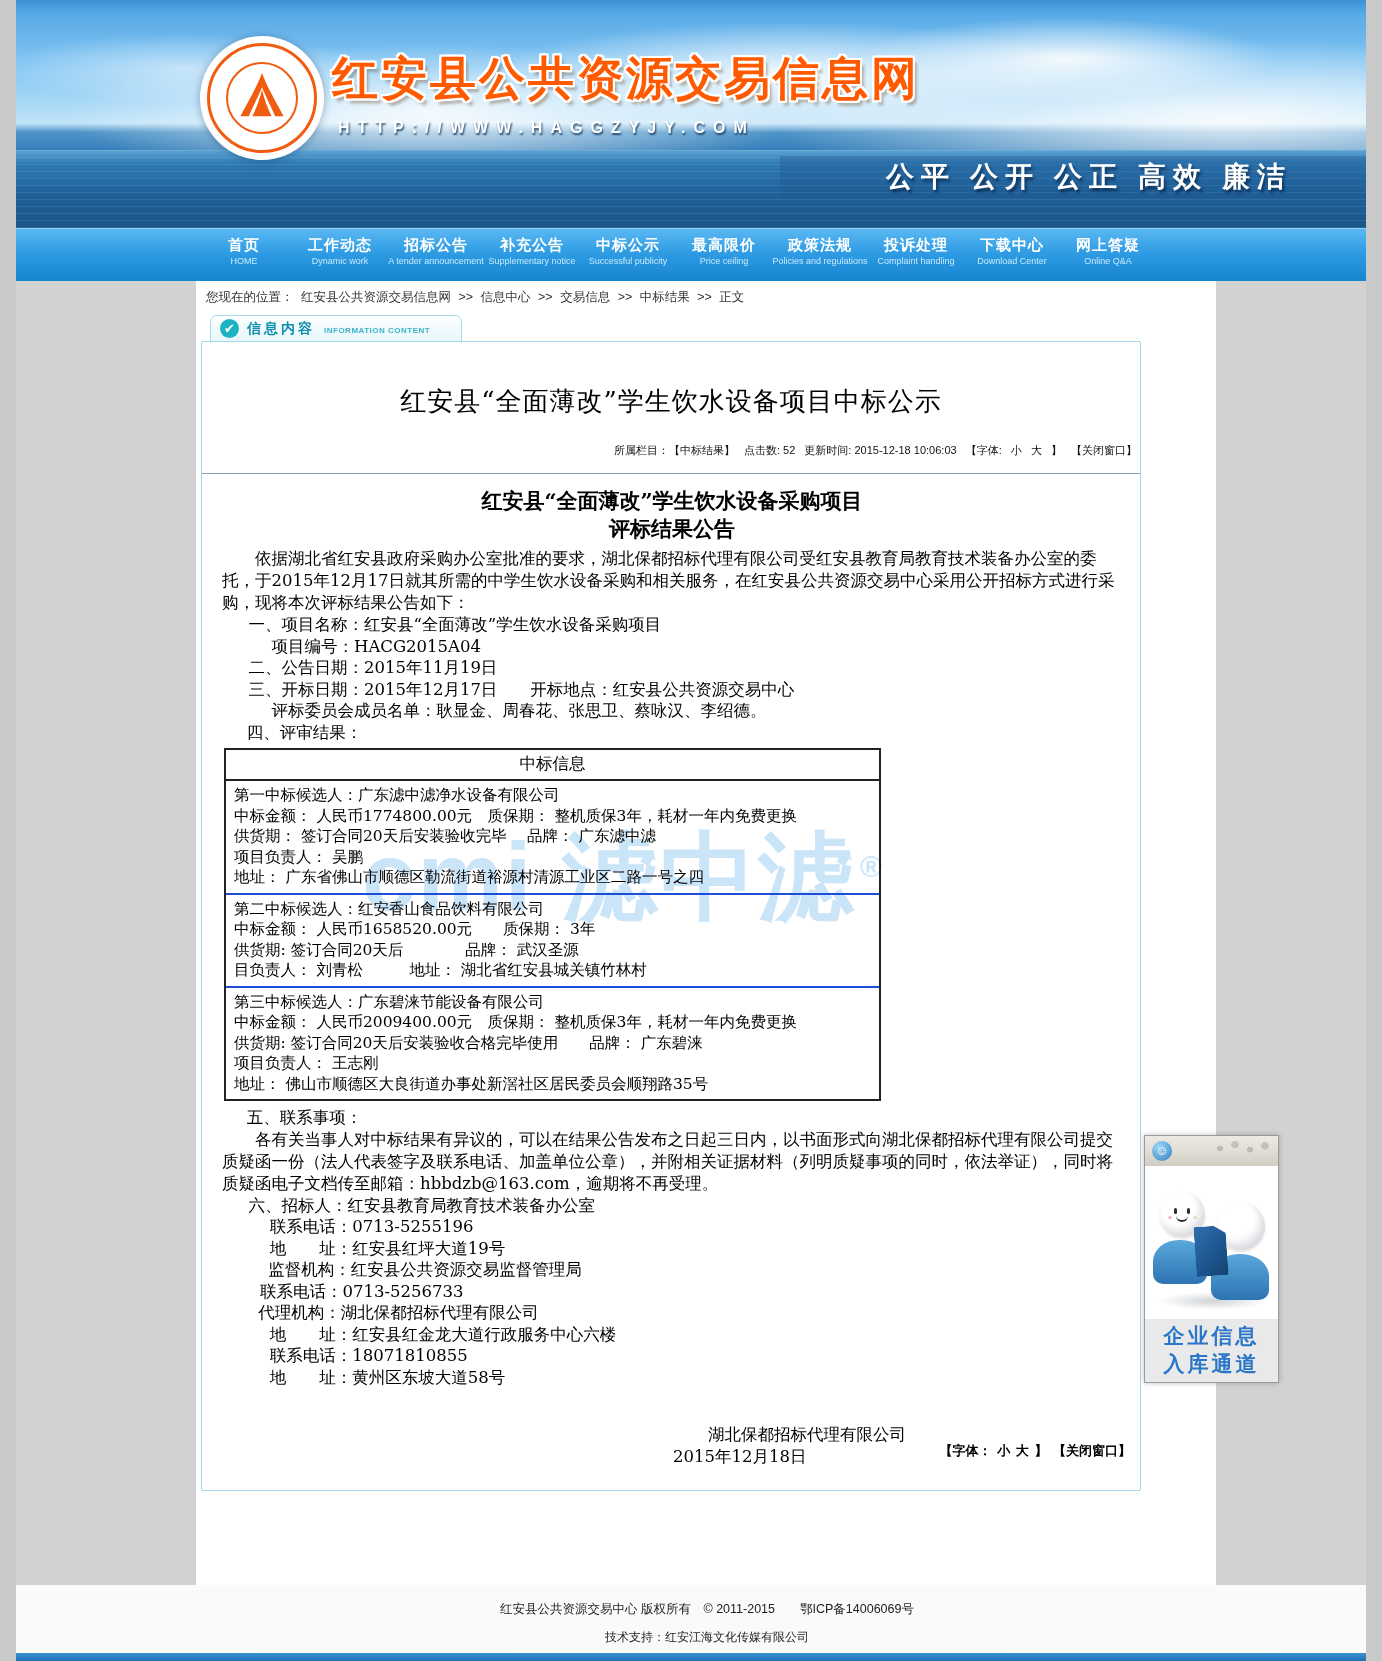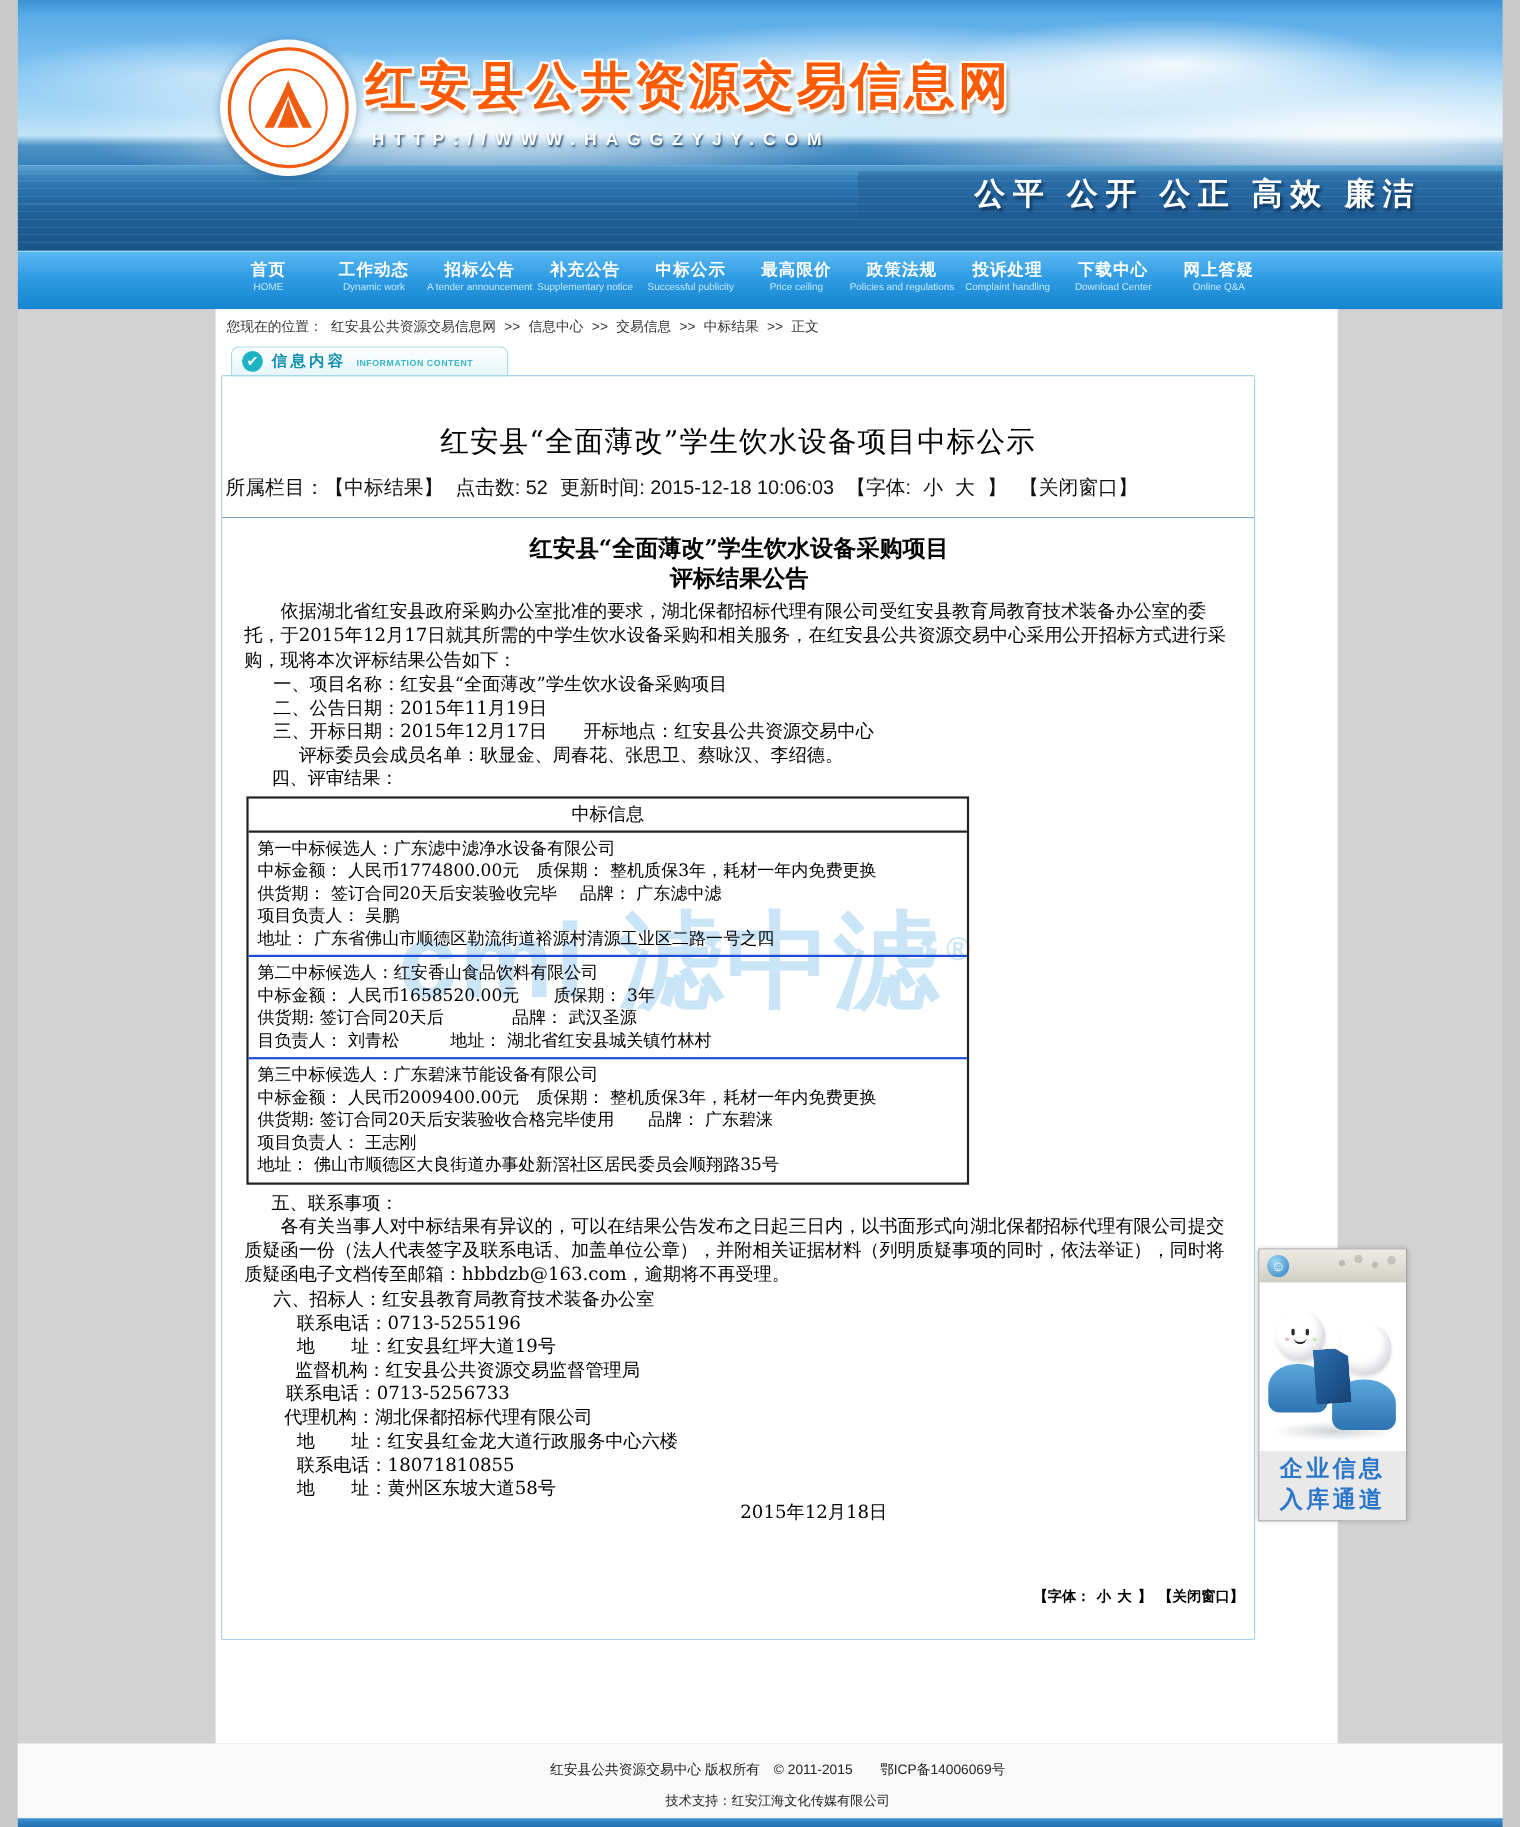--- a/index.html
+++ b/index.html
@@ -60,21 +60,21 @@
   .tab-icon { width:19px; height:19px; border-radius:50%; background:#1db3c2; color:#fff; font-size:13px;
     line-height:19px; text-align:center; margin-right:8px; }
   .tab-label { color:#0f8fae; font-size:14px; font-weight:bold; letter-spacing:3px; margin-right:9px; }
   .tab-sub { color:#3ab4c8; font-size:8px; font-weight:bold; letter-spacing:.5px; padding-top:3px; }
 
   .content-box { position:absolute; top:60px; left:5px; width:940px; height:1150px;
     border:1px solid #a8d2e8; background:#fff; border-radius:2px; }
 
   .article-title { margin-top:42px; text-align:center; font-size:26px; color:#000;
     font-family:"DejaVu Serif","Liberation Serif",serif; letter-spacing:1px; }
-  .article-meta { margin-top:12px; text-align:left; font-size:18px; color:#111; }
+  .article-meta { margin-top:24px; text-align:right; font-size:11px; color:#111; }
   .article-meta span { margin:0 3px; }
   .meta-link { cursor:pointer; }
   .divider { border-top:1px solid #84a2c0; margin-top:15px; }
 
   .article-body { position:relative; padding:13px 18px 0 20px; font-size:16.5px; line-height:22px; color:#000;
     font-family:"DejaVu Serif","Liberation Serif",serif; }
   .hline { text-align:center; font-size:21px; font-weight:bold; line-height:28px; }
   .para { text-indent:2em; margin-top:5px; }
   .ind-a { padding-left:1.6em; }
   .ind-b { padding-left:3em; }
@@ -253,20 +253,21 @@
         <div class="watermark">
           <span>cmi 滤中滤</span><span class="reg">®</span>
         </div>
 
         <div class="hline">红安县“全面薄改”学生饮水设备采购项目</div>
         <div class="hline">评标结果公告</div>
 
         <div class="para">依据湖北省红安县政府采购办公室批准的要求，湖北保都招标代理有限公司受红安县教育局教育技术装备办公室的委托，于2015年12月17日就其所需的中学生饮水设备采购和相关服务，在红安县公共资源交易中心采用公开招标方式进行采购，现将本次评标结果公告如下：</div>
 
         <div class="item ind-a">一、项目名称：红安县“全面薄改”学生饮水设备采购项目</div>
+        <div class="item ind-b">项目编号：HACG2015A04</div>
         <div class="item ind-a">二、公告日期：2015年11月19日</div>
         <div class="item ind-a">三、开标日期：2015年12月17日　　开标地点：红安县公共资源交易中心</div>
         <div class="item ind-b">评标委员会成员名单：耿显金、周春花、张思卫、蔡咏汉、李绍德。</div>
         <div class="item ind-c">四、评审结果：</div>
 
         <div class="award-table">
           <div class="award-header">中标信息</div>
           <div class="award-group">
             <div class="award-line">第一中标候选人：广东滤中滤净水设备有限公司</div>
             <div class="award-line">中标金额： 人民币1774800.00元　质保期： 整机质保3年，耗材一年内免费更换</div>
@@ -295,20 +296,21 @@
         <div class="item" style="padding-left:1.6em;">六、招标人：红安县教育局教育技术装备办公室</div>
         <div class="item" style="padding-left:2.9em;">联系电话：0713-5255196</div>
         <div class="item" style="padding-left:2.9em;">地　　址：红安县红坪大道19号</div>
         <div class="item" style="padding-left:2.8em;">监督机构：红安县公共资源交易监督管理局</div>
         <div class="item" style="padding-left:2.3em;">联系电话：0713-5256733</div>
         <div class="item" style="padding-left:2.2em;">代理机构：湖北保都招标代理有限公司</div>
         <div class="item" style="padding-left:2.9em;">地　　址：红安县红金龙大道行政服务中心六楼</div>
         <div class="item" style="padding-left:2.9em;">联系电话：18071810855</div>
         <div class="item" style="padding-left:2.9em;">地　　址：黄州区东坡大道58号</div>
 
+        <div class="sig1">湖北保都招标代理有限公司</div>
         <div class="sig2">2015年12月18日</div>
       </div>
 
       <div class="bottom-note">
         <span>【字体：</span>
         <span class="meta-link">小</span>
         <span class="meta-link">大</span>
         <span>】</span>
         <span class="meta-link">【关闭窗口】</span>
       </div>

